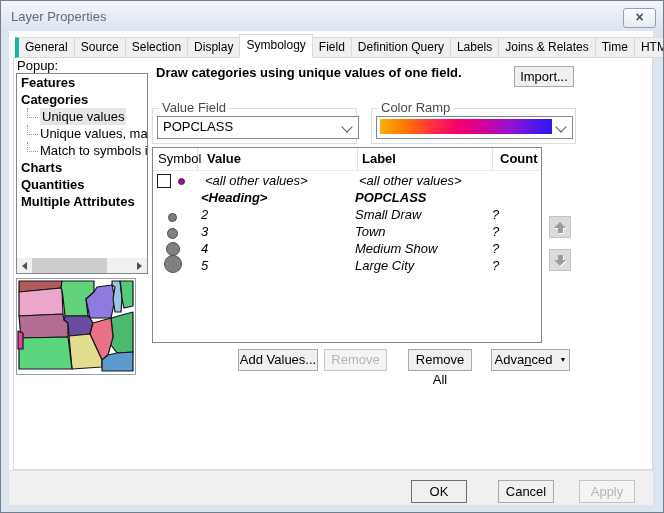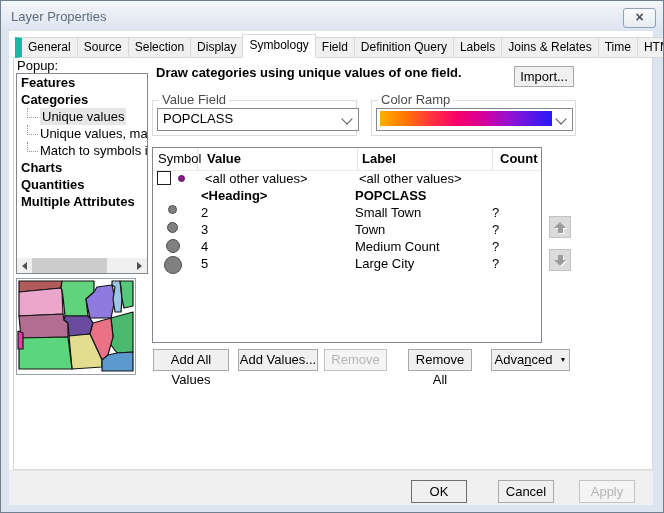--- a/index.html
+++ b/index.html
@@ -16,21 +16,21 @@
     font-weight:bold;color:#44505E;font-size:14px;cursor:default;}
 
   
   .white-bg{left:8px;top:30px;width:644px;height:440px;background:#fff;}
   .page{left:12px;top:56px;width:640px;height:413px;border:1px solid #D9D9D9;background:#fff;}
 
   
   .tabs{left:14px;top:35px;height:22px;display:flex;align-items:flex-end;z-index:3;white-space:nowrap;}
   .tab{height:19px;line-height:18px;padding:0 6px;background:#F0F0F0;border:1px solid #D9D9D9;
     border-left:none;font-size:12px;position:relative;}
-  .tab:first-child{border-left:7px solid #14b8a6;}
+  .tab:first-child{border-left:4px solid #14b8a6;}
   .tab.active{height:22px;line-height:21px;background:#fff;border-left:1px solid #D9D9D9;
     border-bottom:1px solid #fff;z-index:4;margin-left:-1px;}
 
   
   .show-label{left:16px;top:57px;}
   .tree{left:15px;top:72px;width:132px;height:201px;border:1px solid #828790;background:#fff;overflow:hidden;}
   .tree-item{height:17px;line-height:17px;padding-left:4px;white-space:nowrap;overflow:hidden;display:flex;align-items:center;}
   .tree-item.bold{font-weight:bold;}
   .tree-item.child{padding-left:10px;}
   .tree-connector{width:10px;height:9px;border-left:1px dotted #9a9a9a;border-bottom:1px dotted #9a9a9a;
@@ -43,42 +43,42 @@
   .scroll-thumb{position:absolute;top:0;left:15px;width:75px;height:15px;background:#CDCDCD;}
 
   
   .map-box{left:15px;top:277px;width:120px;height:97px;border:1px solid #9AA1A8;background:#fff;}
 
   
   .heading{left:155px;top:64px;width:355px;font-weight:bold;}
   .btn{background:#F0F0F0;border:1px solid #A9A9A9;text-align:center;font-size:13px;cursor:default;}
   .import-btn{left:513px;top:65px;width:60px;height:21px;line-height:19px;}
 
-  .fieldset{border:1px solid #DCDCDC;background:#fff;}
+  .fieldset{border:1px solid #DCDCDC;background:#fff;margin-top:8px;}
   .fs-legend{position:absolute;top:-8px;left:6px;background:#fff;padding:0 3px;color:#4B4B4B;line-height:14px;}
   .vf-group{left:151px;top:99px;width:205px;height:36px;}
   .cr-group{left:370px;top:99px;width:205px;height:36px;}
   .combo{position:absolute;border:1px solid #828790;background:#fff;height:21px;}
   .vf-combo{left:4px;top:7px;width:195px;line-height:19px;padding-left:5px;}
   .cr-combo{left:4px;top:7px;width:195px;}
   .chevron{position:absolute;right:7px;top:6px;width:7px;height:7px;border-right:1px solid #5A5A5A;
     border-bottom:1px solid #5A5A5A;transform:rotate(45deg);}
   .ramp-svg{position:absolute;left:3px;top:2px;}
 
   
   .cat-table{left:151px;top:146px;width:390px;height:196px;border:1px solid #828790;background:#fff;overflow:hidden;}
   .t-header{display:flex;height:22px;border-bottom:1px solid #EAEAEA;align-items:center;}
   .t-header .hc{height:22px;line-height:22px;border-right:1px solid #E3E3E3;}
   .c-sym{width:39px;flex:0 0 auto;display:flex;align-items:center;justify-content:center;}
   .c-val{width:150px;flex:0 0 auto;padding-left:9px;}
   .c-lab{width:130px;flex:0 0 auto;padding-left:4px;}
   .c-cnt{width:58px;flex:0 0 auto;padding-left:7px;}
   .hc.c-sym{justify-content:flex-start;padding-left:5px;font-weight:normal;}
   .hc.c-val,.hc.c-lab,.hc.c-cnt{font-weight:bold;}
-  .t-row{display:flex;height:17px;align-items:flex-start;}
+  .t-row{display:flex;height:17px;align-items:flex-end;font-style:italic;}
   .t-row.boldrow .c-val,.t-row.boldrow .c-lab{font-weight:bold;}
   .dot{border-radius:50%;background:#808080;border:1px solid #4D4D4D;flex:0 0 auto;}
   .dot.s7{width:7px;height:7px;}
   .dot.s9{width:9px;height:9px;}
   .dot.s12{width:12px;height:12px;}
   .dot.s16{width:16px;height:16px;}
   .dot.purple{width:5px;height:5px;background:#8B1A8B;border-color:#5E0F5E;}
   .checkbox{width:12px;height:12px;border:1px solid #1E1E1E;background:#fff;margin-right:7px;flex:0 0 auto;}
 
   
@@ -255,39 +255,39 @@
       <div class="c-val">&lt;Heading&gt;</div>
       <div class="c-lab">POPCLASS</div>
       <div class="c-cnt"></div>
     </div>
 
     <div class="t-row">
       <div class="c-sym">
           <span class="dot s7"></span>
         </div>
       <div class="c-val">2</div>
-      <div class="c-lab">Small Town</div>
+      <div class="c-lab">Small Draw</div>
       <div class="c-cnt">?</div>
     </div>
 
     <div class="t-row">
       <div class="c-sym">
           <span class="dot s9"></span>
         </div>
       <div class="c-val">3</div>
       <div class="c-lab">Town</div>
       <div class="c-cnt">?</div>
     </div>
 
     <div class="t-row">
       <div class="c-sym">
           <span class="dot s12"></span>
         </div>
       <div class="c-val">4</div>
-      <div class="c-lab">Medium Count</div>
+      <div class="c-lab">Medium Show</div>
       <div class="c-cnt">?</div>
     </div>
 
     <div class="t-row">
       <div class="c-sym">
           <span class="dot s16"></span>
         </div>
       <div class="c-val">5</div>
       <div class="c-lab">Large City</div>
       <div class="c-cnt">?</div>
@@ -300,21 +300,20 @@
         <span class="arr-stem"></span>
     </span>
   </div>
   <div class="abs move-btn" style="left:548px;top:248px;">
     <span class="arrow-shape">
       <span class="arr-stem"></span>
         <span class="arr-head-down"></span>
     </span>
   </div>
 
-  <div class="abs btn act b-addall">Add All Values</div>
   <div class="abs btn act b-remove disabled">Remove</div>
   <div class="abs btn act b-addval">Add Values...</div>
   <div class="abs btn act b-removeall">Remove All</div>
   <div class="abs btn act b-advanced">
     <span>Adva</span><span class="u">n</span><span>ced</span><span class="adv-arrow">▼</span>
   </div>
 
   <div class="abs footer"></div>
   <div class="abs btn f-btn b-ok">OK</div>
   <div class="abs btn f-btn b-cancel">Cancel</div>

